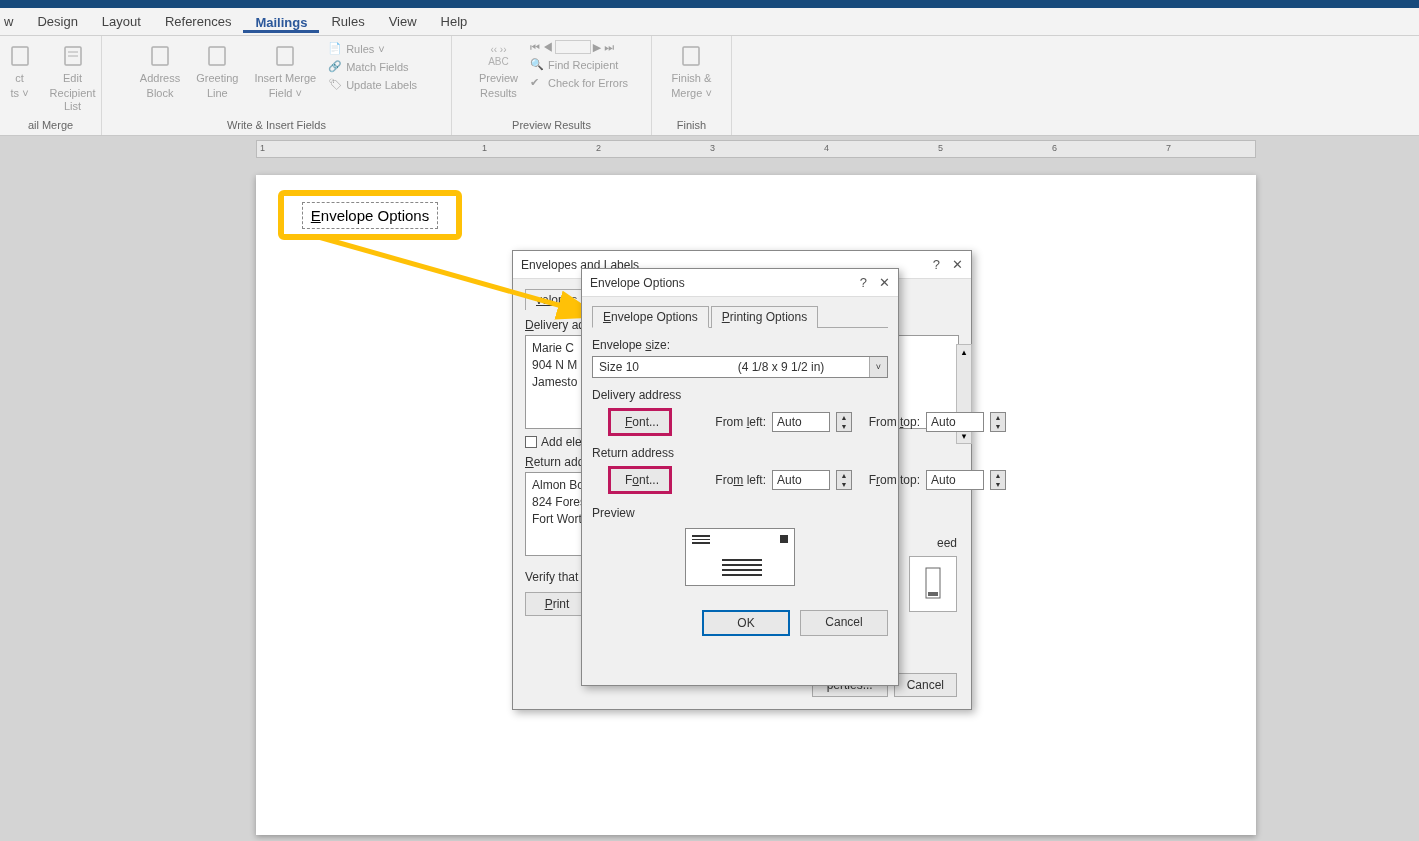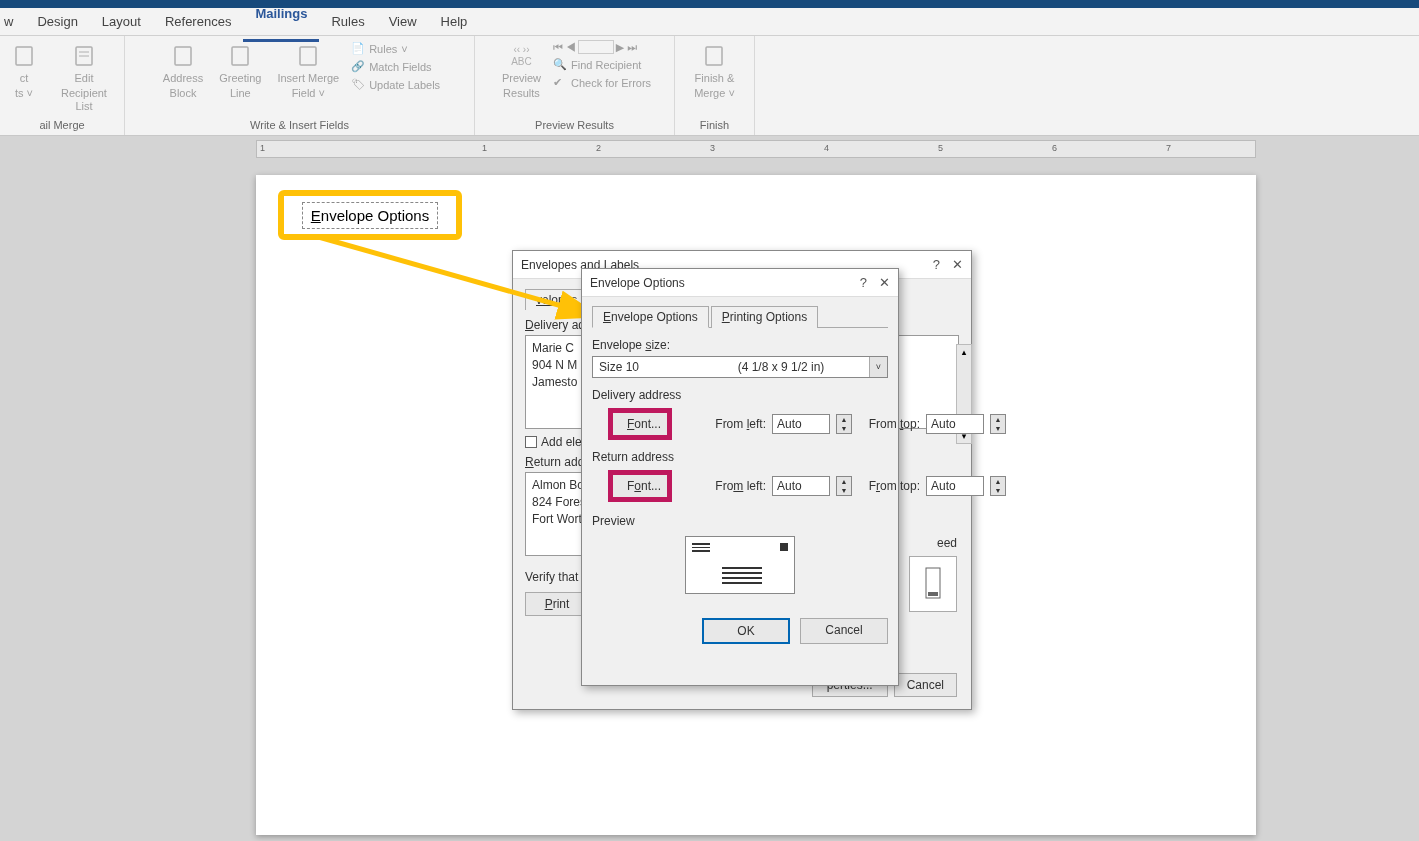--- a/index.html
+++ b/index.html
@@ -4,21 +4,21 @@
 <style>
 * { box-sizing: border-box; margin: 0; padding: 0; font-family: "Segoe UI", Arial, sans-serif; }
 body { background: #d4d4d4; width: 1419px; height: 841px; overflow: hidden; position: relative; }
 
 
 .titlebar { background: #174a7c; height: 8px; width: 100%; }
 
 
 .tabstrip { background: #f3f3f3; height: 28px; display: flex; align-items: center; padding-left: 0; border-bottom: 1px solid #d0d0d0; }
 .tabstrip .tab { padding: 4px 12px; font-size: 13px; color: #444; cursor: pointer; }
-.tabstrip .tab.active { color: #2b579a; font-weight: 600; border-bottom: 3px solid #2b579a; padding-bottom: 18px; }
+.tabstrip .tab.active { color: #2b579a; font-weight: 600; border-bottom: 3px solid #2b579a; padding-bottom: 0; }
 .tabstrip .tab.partial { padding-left: 4px; }
 
 
 .ribbon { background: #f3f3f3; height: 100px; display: flex; border-bottom: 1px solid #c8c8c8; }
 .ribbon-group { display: flex; flex-direction: column; align-items: center; justify-content: space-between; padding: 4px 6px 2px; border-right: 1px solid #d8d8d8; }
 .ribbon-group-items { display: flex; gap: 8px; align-items: flex-start; height: 76px; }
 .ribbon-group-label { font-size: 11px; color: #666; padding: 2px 0; }
 .ribbon-btn { display: flex; flex-direction: column; align-items: center; gap: 2px; color: #a0a0a0; font-size: 11px; text-align: center; line-height: 1.2; padding: 2px 4px; }
 .ribbon-btn .ico { width: 28px; height: 28px; display: flex; align-items: center; justify-content: center; }
 .ribbon-col { display: flex; flex-direction: column; gap: 4px; padding-top: 2px; }
@@ -76,21 +76,21 @@
 .dlg-front .tabrow2 .t2 u { text-decoration: underline; }
 .dlg-front .field-lbl { font-size: 12px; margin-bottom: 4px; }
 .dlg-front .field-lbl u { text-decoration: underline; }
 .dlg-front .combo { display: flex; border: 1px solid #888; background: #fff; height: 22px; align-items: center; }
 .dlg-front .combo .sel { padding: 0 6px; width: 100px; font-size: 12px; }
 .dlg-front .combo .desc { flex: 1; text-align: center; font-size: 12px; color: #333; }
 .dlg-front .combo .arrow { width: 18px; height: 20px; background: #e4e4e4; border-left: 1px solid #aaa; display: flex; align-items: center; justify-content: center; font-size: 9px; }
 .dlg-front .group { margin-top: 10px; }
 .dlg-front .group-title { font-size: 12px; margin-bottom: 6px; position: relative; }
 .dlg-front .group-body { padding-left: 16px; display: flex; gap: 30px; }
-.dlg-front .font-btn { border: 5px solid #be185d; background: #e8e8e8; padding: 4px 14px; font-size: 12px; width: 64px; text-align: center; }
+.dlg-front .font-btn { border: 3px solid #be185d; background: #e8e8e8; padding: 4px 14px; font-size: 12px; width: 64px; text-align: center; }
 .dlg-front .font-btn u { text-decoration: underline; }
 .dlg-front .rows { display: flex; flex-direction: row; gap: 4px; }
 .dlg-front .row { display: flex; align-items: center; gap: 6px; font-size: 12px; justify-content: flex-end; }
 .dlg-front .row .lbl2 { width: 64px; text-align: right; }
 .dlg-front .row .lbl2 u { text-decoration: underline; }
 .dlg-front .row .val { border: 1px solid #888; background: #fff; width: 58px; height: 20px; padding: 0 4px; display: flex; align-items: center; font-size: 12px; text-align: right; }
 .dlg-front .row .spin { display: flex; flex-direction: column; border: 1px solid #888; }
 .dlg-front .row .spin div { width: 14px; height: 9px; background: #e4e4e4; font-size: 7px; text-align: center; line-height: 9px; }
 .dlg-front .preview-lbl { font-size: 12px; margin-top: 12px; }
 .dlg-front .preview-box { border: 1px solid #888; background: #fff; width: 110px; height: 58px; margin: 8px auto 0; position: relative; }
@@ -117,21 +117,21 @@
   <div class="tab">Layout</div>
   <div class="tab">References</div>
   <div class="tab active">Mailings</div>
   <div class="tab">Rules</div>
   <div class="tab">View</div>
   <div class="tab">Help</div>
 </div>
 
 <div class="ribbon">
 
-  <div class="ribbon-group" style="width:125px;">
+  <div class="ribbon-group" style="width:102px;">
     <div class="ribbon-group-items">
       <div class="ribbon-btn">
         <div class="ico">
             <svg width="22" height="22" class="doc-ico">
               <rect x="3" y="2" width="16" height="18" rx="1"></rect>
             </svg>
           </div>
         <span>ct</span>
         <span><span>ts</span> ˅</span>
       </div>

